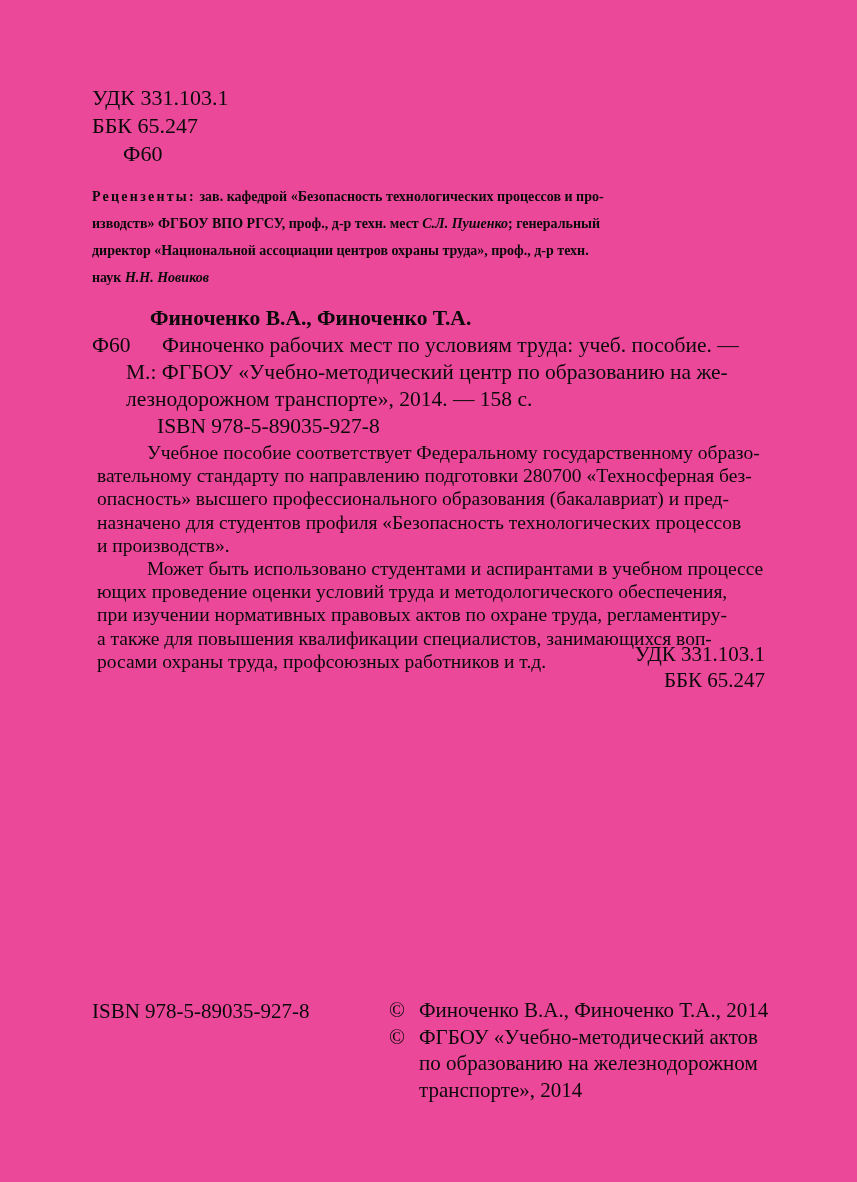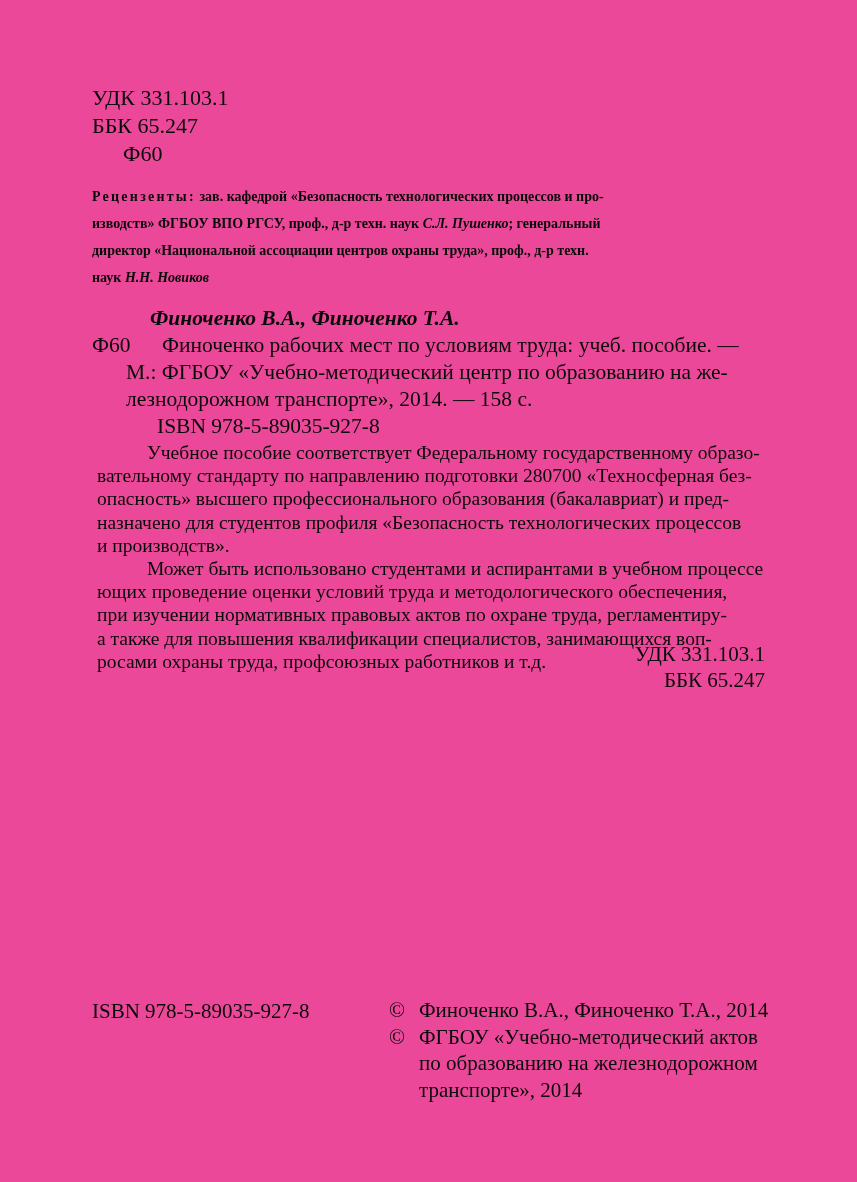--- a/index.html
+++ b/index.html
@@ -40,21 +40,21 @@
   
   .card {
     position: absolute;
     left: 92px;
     top: 305px;
     width: 690px;
     font-size: 21.5px;
     line-height: 27px;
   }
   .card .line { white-space: nowrap; }
-  .card .authors { font-weight: bold; margin-left: 58px; font-style: italic; }
+  .card .authors { font-weight: bold; margin-left: 58px; }
   .card .first-line { position: relative; }
   .card .f60 { position: absolute; left: 0; top: 0; }
   .card .indent-main { margin-left: 70px; }
   .card .indent-cont { margin-left: 34px; }
   .card .indent-isbn { margin-left: 65px; }
 
   
   .annotation {
     position: absolute;
     left: 97px;
@@ -98,21 +98,21 @@
 <div class="page">
 
   <div class="top-codes">
     <div class="line">УДК 331.103.1</div>
     <div class="line">ББК 65.247</div>
     <div class="line code-f60">Ф60</div>
   </div>
 
   <div class="reviewers">
     <div class="line"><span class="spaced">Рецензенты:</span><span> зав. кафедрой «Безопасность технологических процессов и про-</span></div>
-    <div class="line"><span>изводств» ФГБОУ ВПО РГСУ, проф., д-р техн. наук </span><span class="ital">С.Л. Пушенко</span><span>; генеральный</span></div>
+    <div class="line"><span>изводств» ФГБОУ ВПО РГСУ, проф., д-р техн. мест </span><span class="ital">С.Л. Пушенко</span><span>; генеральный</span></div>
     <div class="line">директор «Национальной ассоциации центров охраны труда», проф., д-р техн.</div>
     <div class="line"><span>наук </span><span class="ital">Н.Н. Новиков</span></div>
   </div>
 
   <div class="card">
     <div class="line authors">Финоченко В.А., Финоченко Т.А.</div>
     <div class="line first-line">
       <span class="f60">Ф60</span>
       <span class="indent-main">Финоченко рабочих мест по условиям труда: учеб. пособие. —</span>
     </div>

